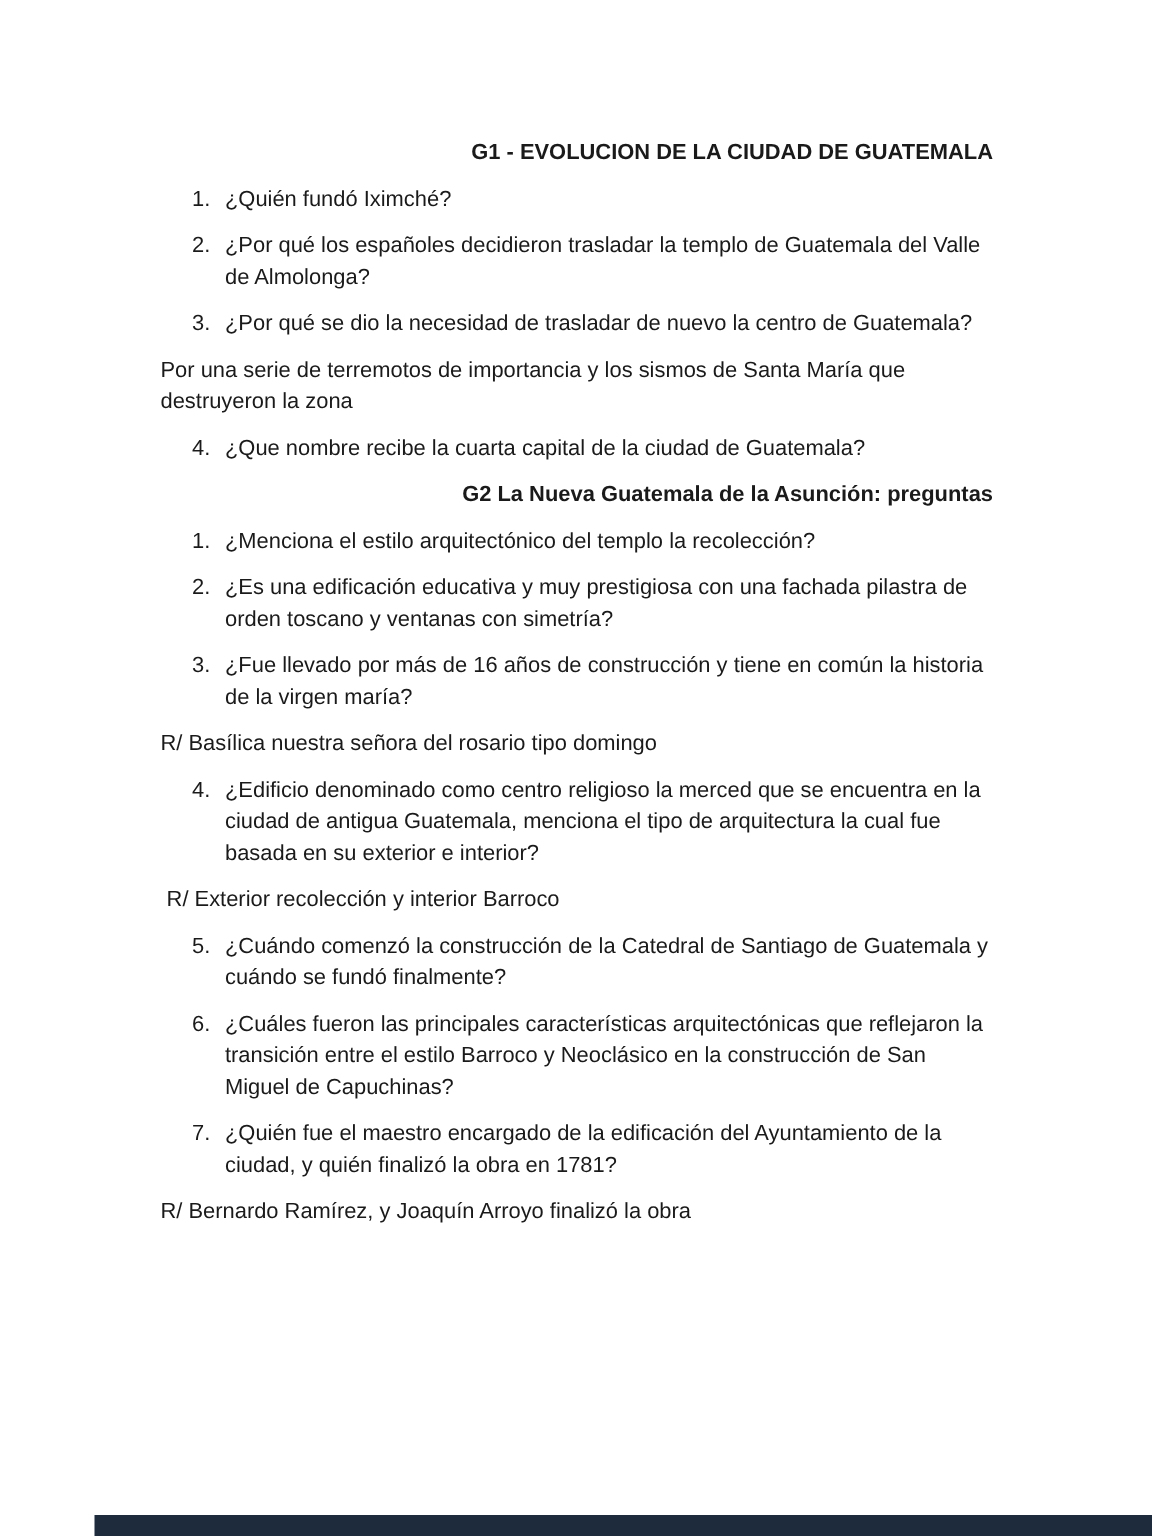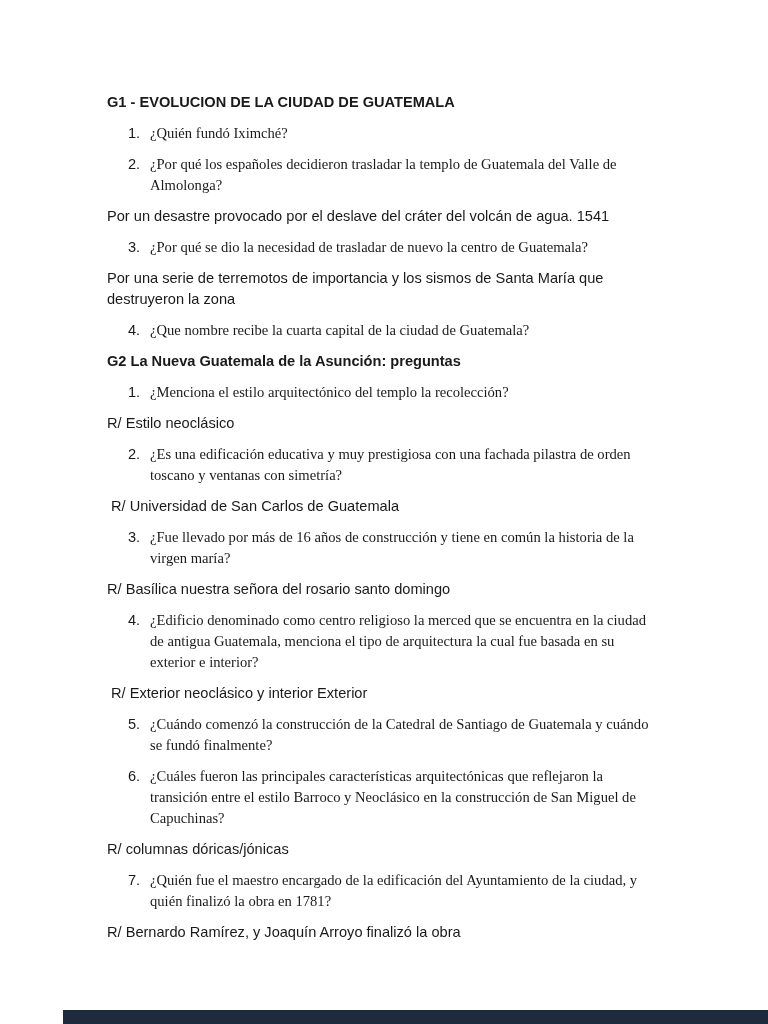--- a/index.html
+++ b/index.html
@@ -18,35 +18,34 @@
   .page {
     box-sizing: border-box;
     width: 768px;
     padding: 92px 106px 0 107px;
     font-size: 14.6px;
     line-height: 21px;
   }
   .sec-title {
     font-size: 14.6px;
     font-weight: bold;
-    text-align: left;
+    text-align: right;
     margin: 0 0 10px 0;
   }
   .items { margin: 0; }
   .q {
     display: flex;
     margin: 0 0 10px 21px;
   }
   .q .num {
     flex: 0 0 22px;
     width: 22px;
   }
   .q .qt {
     flex: 1;
-    font-family: Liberation Serif, serif;
   }
   .a {
     margin: 0 0 10px 0;
     white-space: pre-wrap;
   }
   .footer-bar {
     position: absolute;
     left: 63px;
     right: 0;
     bottom: 0;
@@ -61,65 +60,61 @@
     <h1 class="sec-title">G1 - EVOLUCION DE LA CIUDAD DE GUATEMALA</h1>
     <div class="items">
         <div class="q">
           <span class="num">1.</span>
           <span class="qt">¿Quién fundó Iximché?</span>
         </div>
         <div class="q">
           <span class="num">2.</span>
           <span class="qt">¿Por qué los españoles decidieron trasladar la templo de Guatemala del Valle de Almolonga?</span>
         </div>
-        <p class="a">Por un desastre provocado por el deslave del cráter del volcán de agua. 1541</p>
         <div class="q">
           <span class="num">3.</span>
           <span class="qt">¿Por qué se dio la necesidad de trasladar de nuevo la centro de Guatemala?</span>
         </div>
         <p class="a">Por una serie de terremotos de importancia y los sismos de Santa María que destruyeron la zona</p>
         <div class="q">
           <span class="num">4.</span>
           <span class="qt">¿Que nombre recibe la cuarta capital de la ciudad de Guatemala?</span>
         </div>
       </div>
   </section>
 
   <section>
     <h1 class="sec-title">G2 La Nueva Guatemala de la Asunción: preguntas</h1>
     <div class="items">
         <div class="q">
           <span class="num">1.</span>
           <span class="qt">¿Menciona el estilo arquitectónico del templo la recolección?</span>
         </div>
-        <p class="a">R/ Estilo neoclásico</p>
         <div class="q">
           <span class="num">2.</span>
           <span class="qt">¿Es una edificación educativa y muy prestigiosa con una fachada pilastra de orden toscano y ventanas con simetría?</span>
         </div>
-        <p class="a"> R/ Universidad de San Carlos de Guatemala</p>
         <div class="q">
           <span class="num">3.</span>
           <span class="qt">¿Fue llevado por más de 16 años de construcción y tiene en común la historia de la virgen maría?</span>
         </div>
-        <p class="a">R/ Basílica nuestra señora del rosario santo domingo</p>
+        <p class="a">R/ Basílica nuestra señora del rosario tipo domingo</p>
         <div class="q">
           <span class="num">4.</span>
           <span class="qt">¿Edificio denominado como centro religioso la merced que se encuentra en la ciudad de antigua Guatemala, menciona el tipo de arquitectura la cual fue basada en su exterior e interior?</span>
         </div>
-        <p class="a"> R/ Exterior neoclásico y interior Exterior</p>
+        <p class="a"> R/ Exterior recolección y interior Barroco</p>
         <div class="q">
           <span class="num">5.</span>
           <span class="qt">¿Cuándo comenzó la construcción de la Catedral de Santiago de Guatemala y cuándo se fundó finalmente?</span>
         </div>
         <div class="q">
           <span class="num">6.</span>
           <span class="qt">¿Cuáles fueron las principales características arquitectónicas que reflejaron la transición entre el estilo Barroco y Neoclásico en la construcción de San Miguel de Capuchinas?</span>
         </div>
-        <p class="a">R/ columnas dóricas/jónicas</p>
         <div class="q">
           <span class="num">7.</span>
           <span class="qt">¿Quién fue el maestro encargado de la edificación del Ayuntamiento de la ciudad, y quién finalizó la obra en 1781?</span>
         </div>
         <p class="a">R/ Bernardo Ramírez, y Joaquín Arroyo finalizó la obra</p>
       </div>
   </section>
 </div>
 
 <div class="footer-bar" style="background: rgb(30, 43, 60);"></div>

